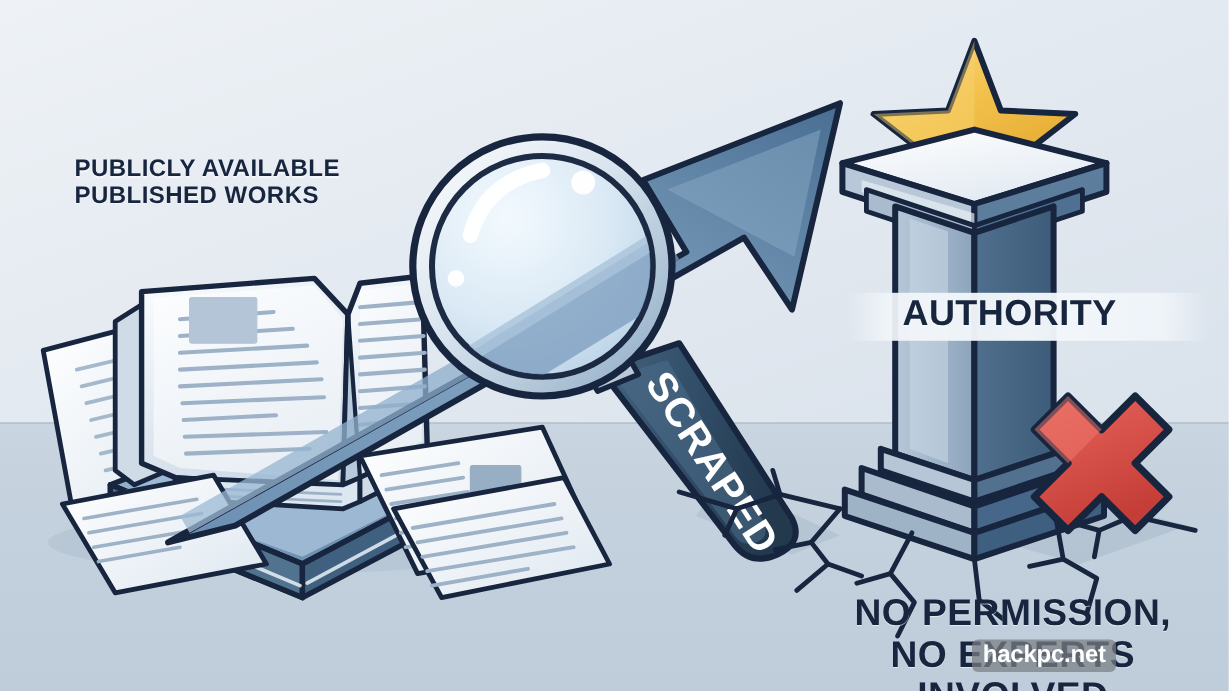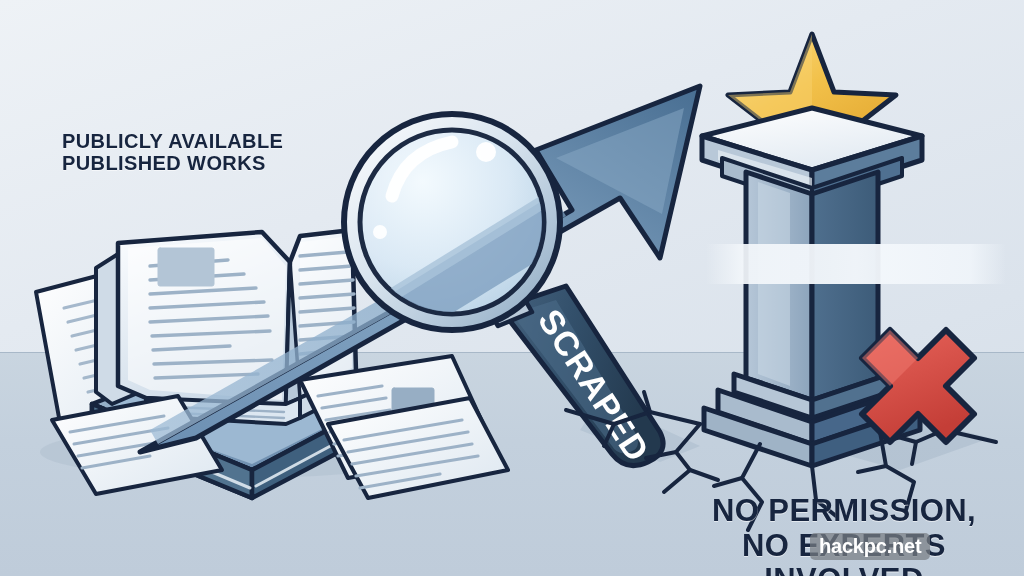--- a/index.html
+++ b/index.html
@@ -330,19 +330,20 @@
         </g>
       </g>
     </g>
   </svg>
 
   <div class="band"></div>
 
   <div class="lbl" id="label-publicly">PUBLICLY AVAILABLE
 PUBLISHED WORKS</div>
 
+  <div class="lbl" id="label-authority">AUTHORITY</div>
 
   <div class="lbl" id="label-nopermission">NO PERMISSION,
 NO EXPERTS INVOLVED</div>
 
   <div id="watermark">hackpc.net</div>
 
 </div>
 
 </body></html>

